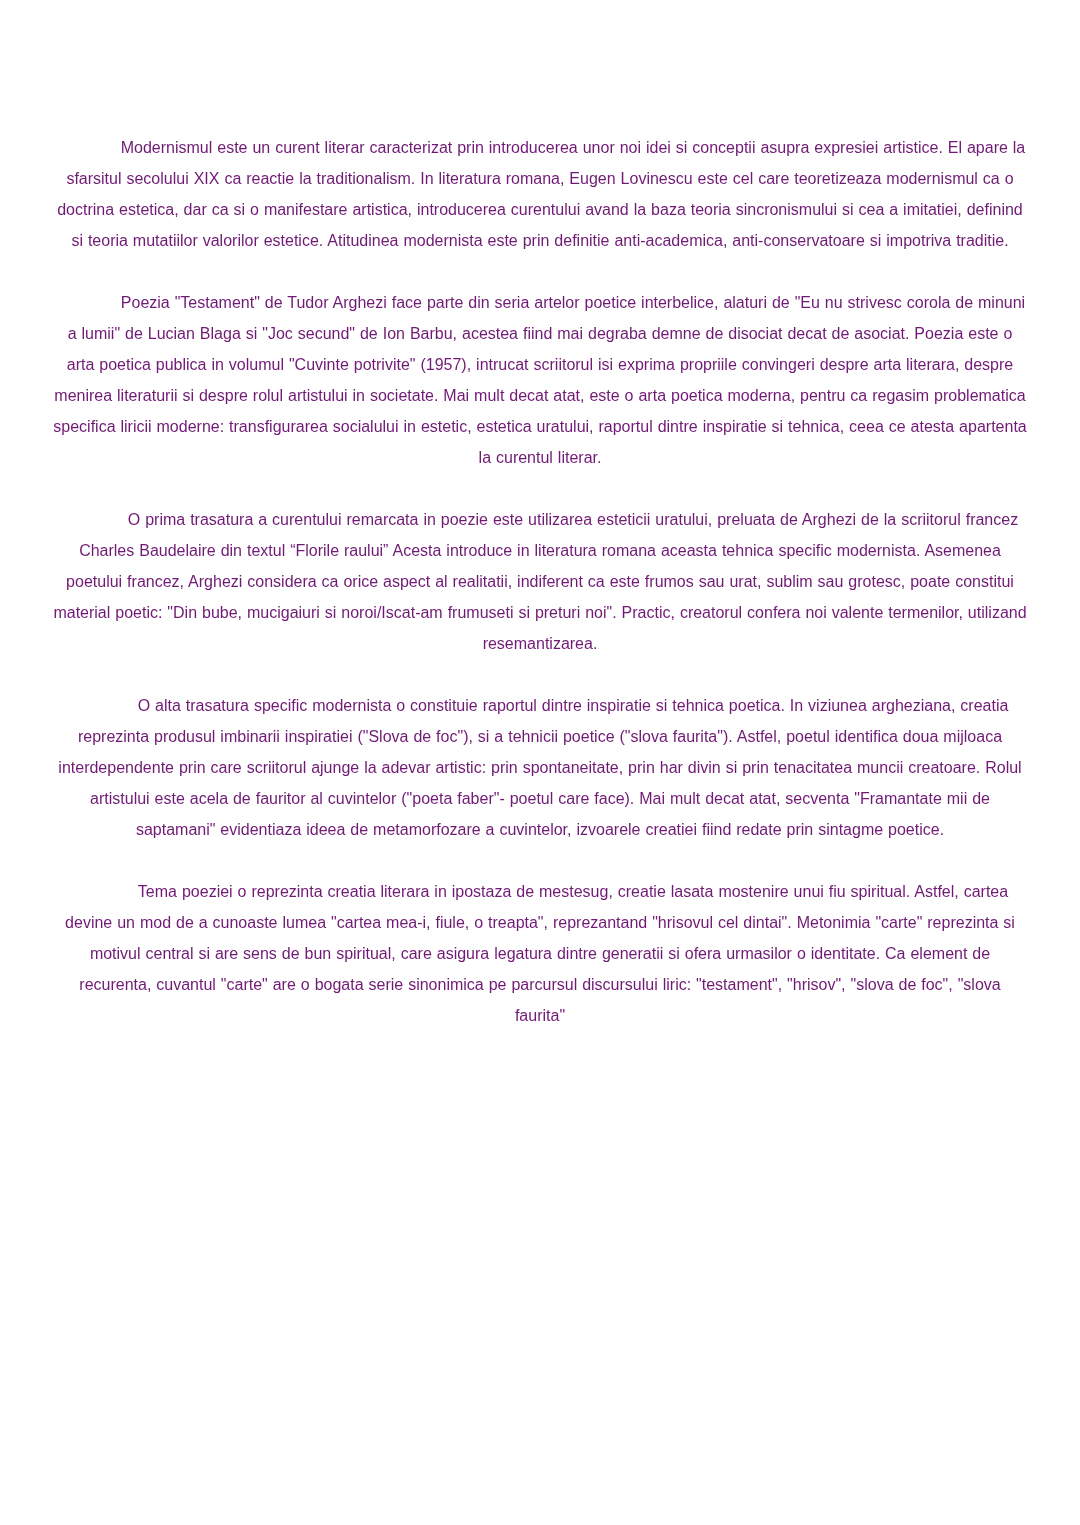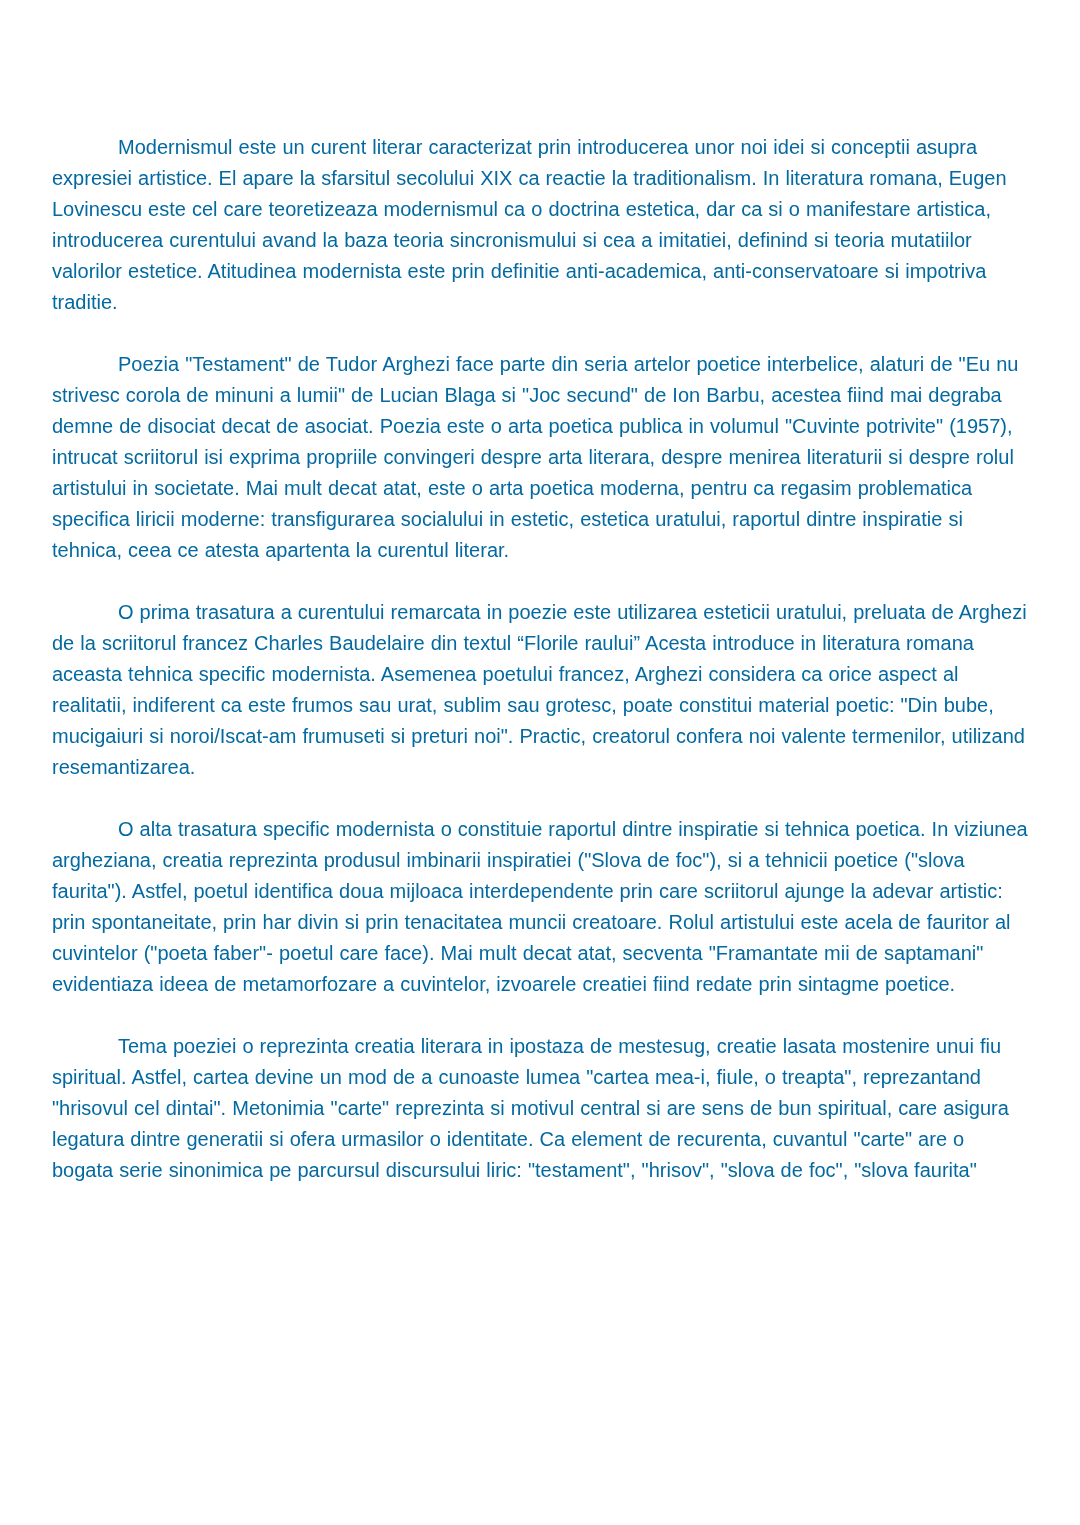--- a/index.html
+++ b/index.html
@@ -15,25 +15,25 @@
       color: #000000;
     }
     .page {
       width: 1080px;
       min-height: 1525px;
       background: #ffffff;
       padding: 132px 52px 60px 52px;
     }
     .para {
       margin: 0 0 31px 0;
-      font-size: 20px;
+      font-size: 16px;
       line-height: 31px;
       text-indent: 66px;
-      text-align: left;
-      color: #0369a1;
+      text-align: center;
+      color: #701a75;
       word-spacing: 0.5px;
     }
     .para.mb-2 {
     }
   </style>
 </head>
 <body>
 
 <div class="page">
   <p class="para">Modernismul este un curent literar caracterizat prin introducerea unor noi idei si conceptii asupra expresiei artistice. El apare la sfarsitul secolului XIX ca reactie la traditionalism. In literatura romana, Eugen Lovinescu este cel care teoretizeaza modernismul ca o doctrina estetica, dar ca si o manifestare artistica, introducerea curentului avand la baza teoria sincronismului si cea a imitatiei, definind si teoria mutatiilor valorilor estetice. Atitudinea modernista este prin definitie anti-academica, anti-conservatoare si impotriva traditie.</p>

